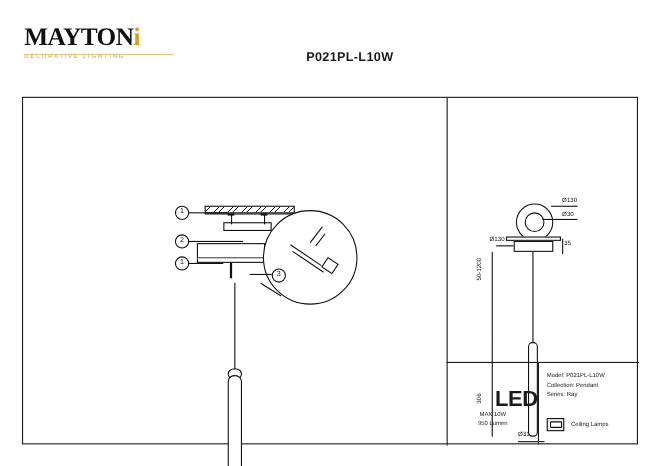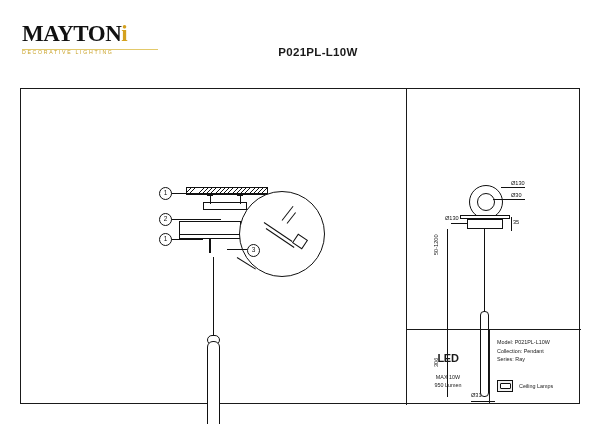--- a/index.html
+++ b/index.html
@@ -131,22 +131,22 @@
     border:1px solid #111;box-sizing:border-box;background:#fff;border-radius:4px;
   }
 
   
   .hdiv{position:absolute;left:385px;top:240px;width:175px;height:1px;background:#1a1a1a;}
   .infobox{position:absolute;left:386px;top:241px;width:173px;height:74px;}
   .info-vdiv{position:absolute;left:82px;top:0;width:1px;height:74px;background:#1a1a1a;}
 
   .led-block{position:absolute;left:0;top:0;width:82px;height:74px;}
   .led-word{
-    position:absolute;left:0;right:0;top:22px;text-align:center;
-    font-size:11px;font-weight:bold;letter-spacing:-.3px;
+    position:absolute;left:0;right:0;top:22px;text-align:right;
+    font-size:20px;font-weight:bold;letter-spacing:-.3px;
   }
   .led-max{position:absolute;left:0;right:0;top:44px;text-align:center;font-size:5.4px;}
   .led-lum{position:absolute;left:0;right:0;top:52px;text-align:center;font-size:5.4px;}
 
   .spec{position:absolute;left:90px;top:8px;font-size:5.4px;line-height:8.5px;}
   .spec div{white-space:nowrap;}
 
   .cat-icon{
     position:absolute;left:90px;top:50px;width:16px;height:12px;
     border:1px solid #111;box-sizing:border-box;background:#f2f2f2;

